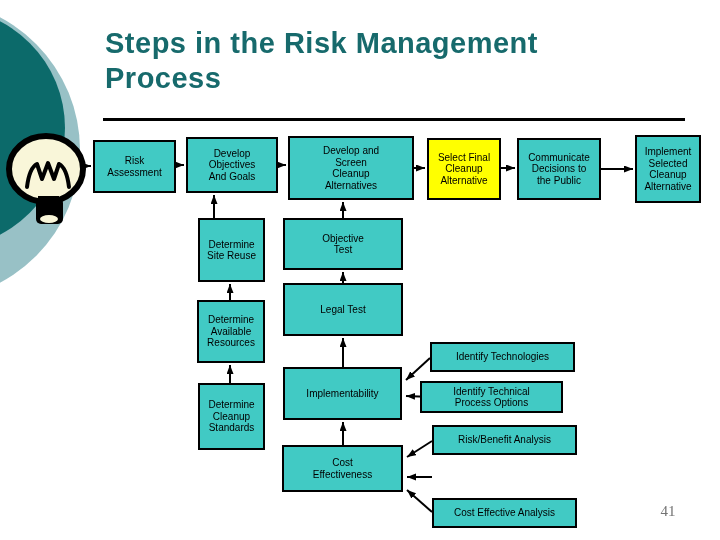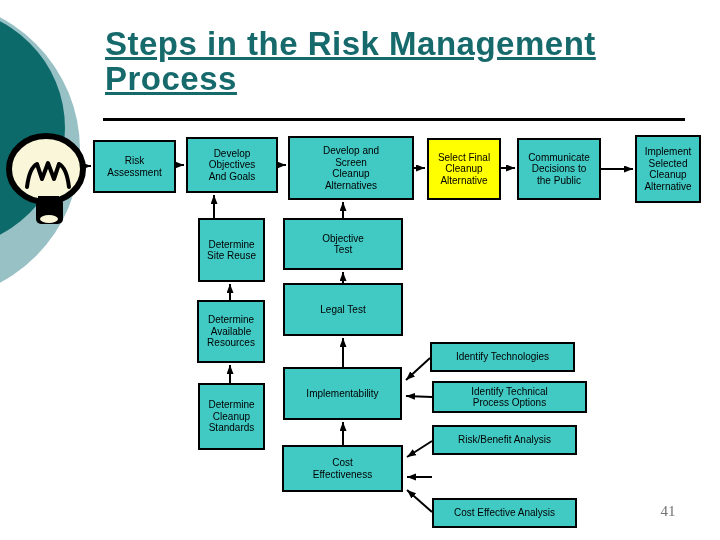--- a/index.html
+++ b/index.html
@@ -12,22 +12,22 @@
     --line-black:#000000;
   }
   html,body{margin:0;padding:0;background:#888;}
   #slide{
     position:relative;width:720px;height:540px;background:#ffffff;
     overflow:hidden;font-family:"Liberation Sans",sans-serif;
   }
   #gfx{position:absolute;left:0;top:0;width:720px;height:540px;z-index:1;}
   .title{
     position:absolute;left:105px;top:26px;width:600px;z-index:2;
-    color:var(--title-teal);font-size:33px;font-weight:bold;line-height:35px;
-    white-space:pre-line;letter-spacing:.5px;text-decoration:underline;
+    color:var(--title-teal);font-size:29px;font-weight:bold;line-height:35px;
+    white-space:pre-line;letter-spacing:.5px;
   }
   .title-rule{
     position:absolute;left:103px;top:118px;width:582px;height:3px;
     background:var(--line-black);z-index:2;
   }
   .node{
     position:absolute;z-index:2;box-sizing:border-box;
     background:var(--box-teal);border:2px solid var(--line-black);
     display:flex;align-items:center;justify-content:center;
     text-align:center;font-size:10px;line-height:11.5px;color:#000;
@@ -122,19 +122,19 @@
 Standards</div>
 
   <div class="node" style="left:283px;top:218px;width:120px;height:52px">Objective
 Test</div>
   <div class="node" style="left:283px;top:283px;width:120px;height:53px">Legal Test</div>
   <div class="node" style="left:283px;top:367px;width:119px;height:53px">Implementability</div>
   <div class="node" style="left:430px;top:342px;width:145px;height:30px">Identify Technologies</div>
 
   <div class="node" style="left:282px;top:445px;width:121px;height:47px">Cost
 Effectiveness</div>
-  <div class="node" style="left:432px;top:381px;width:155px;height:32px">Identify Technical
+  <div class="node" style="left:420px;top:381px;width:143px;height:32px">Identify Technical
 Process Options</div>
   <div class="node" style="left:432px;top:425px;width:145px;height:30px">Risk/Benefit Analysis</div>
   <div class="node" style="left:432px;top:498px;width:145px;height:30px">Cost Effective Analysis</div>
 
   <div class="page-number">41</div>
 </div>
 
 </body></html>

